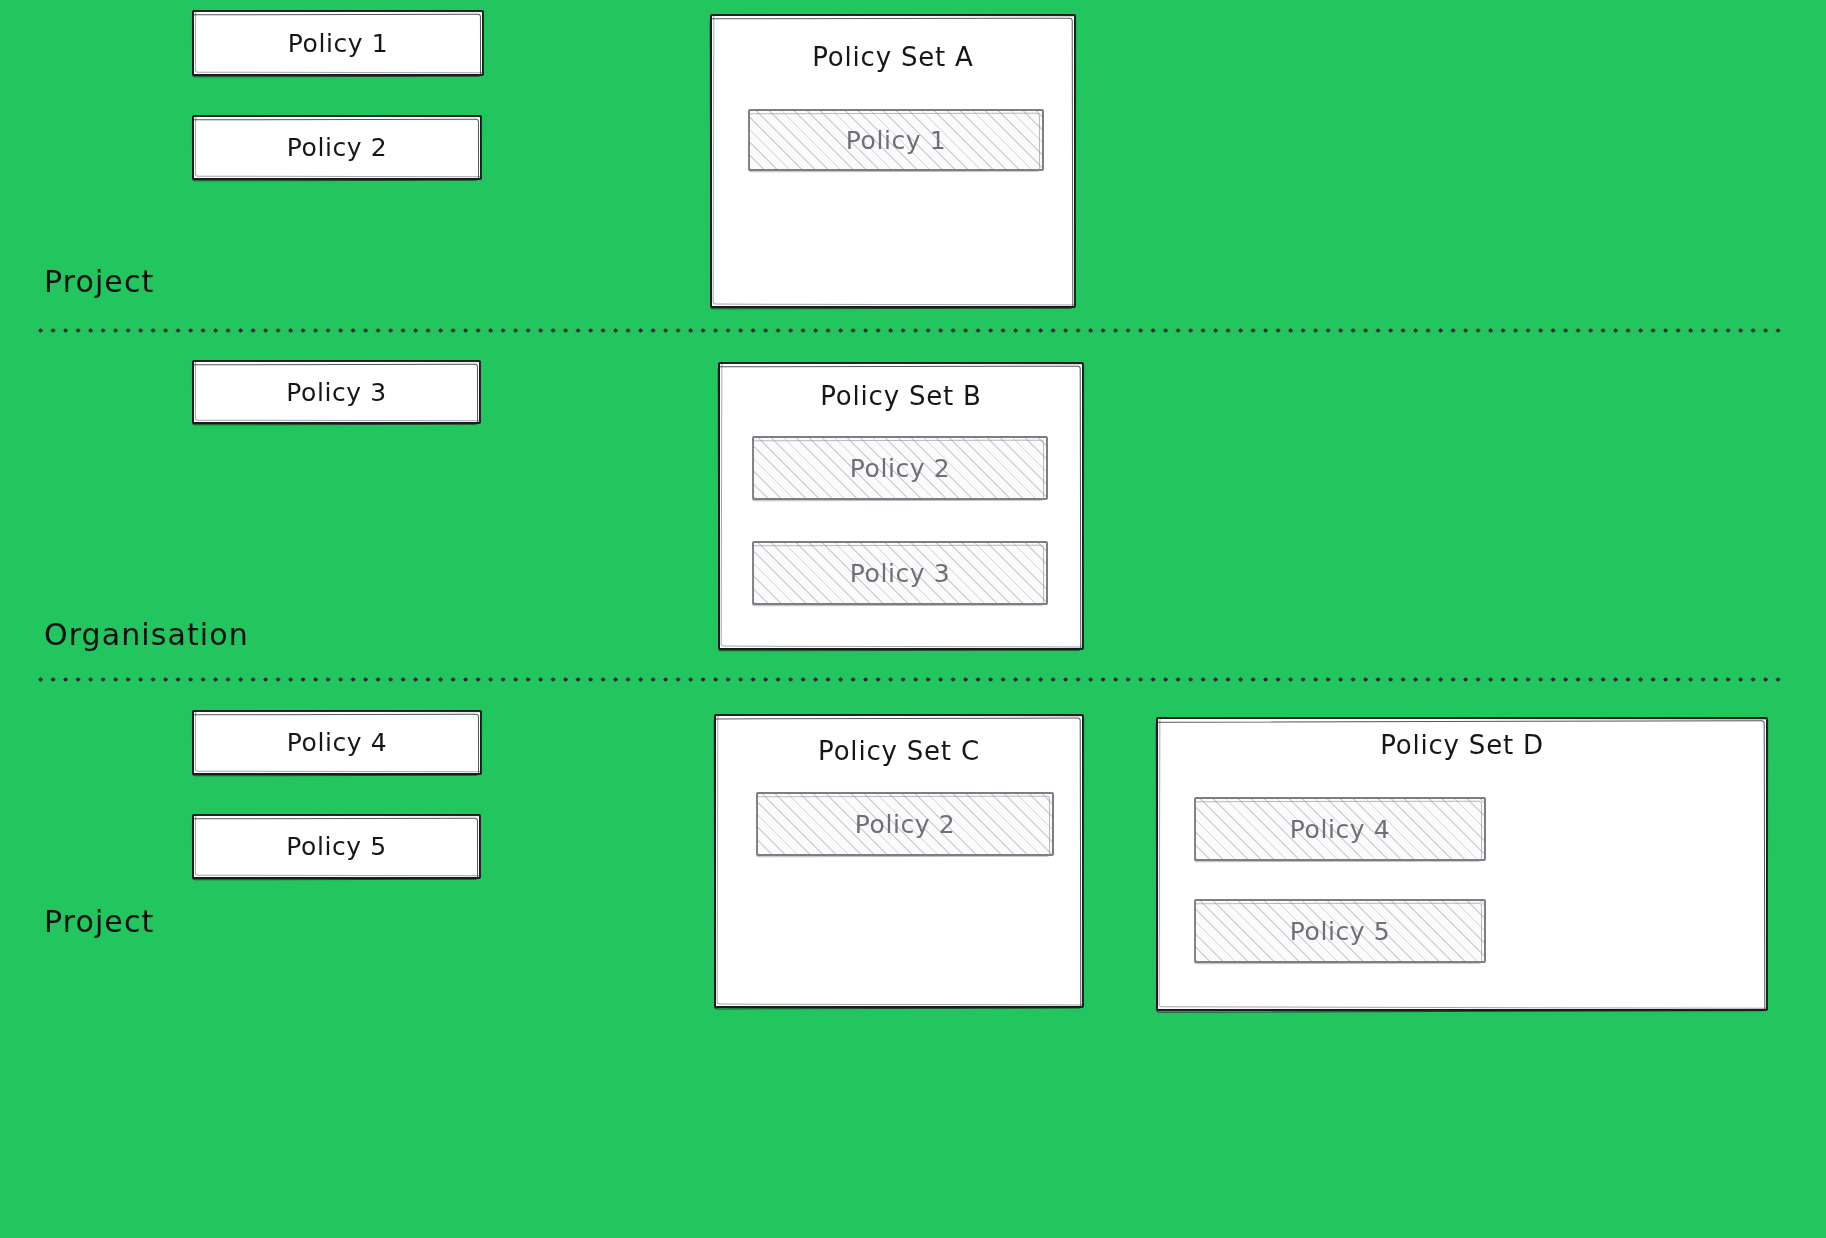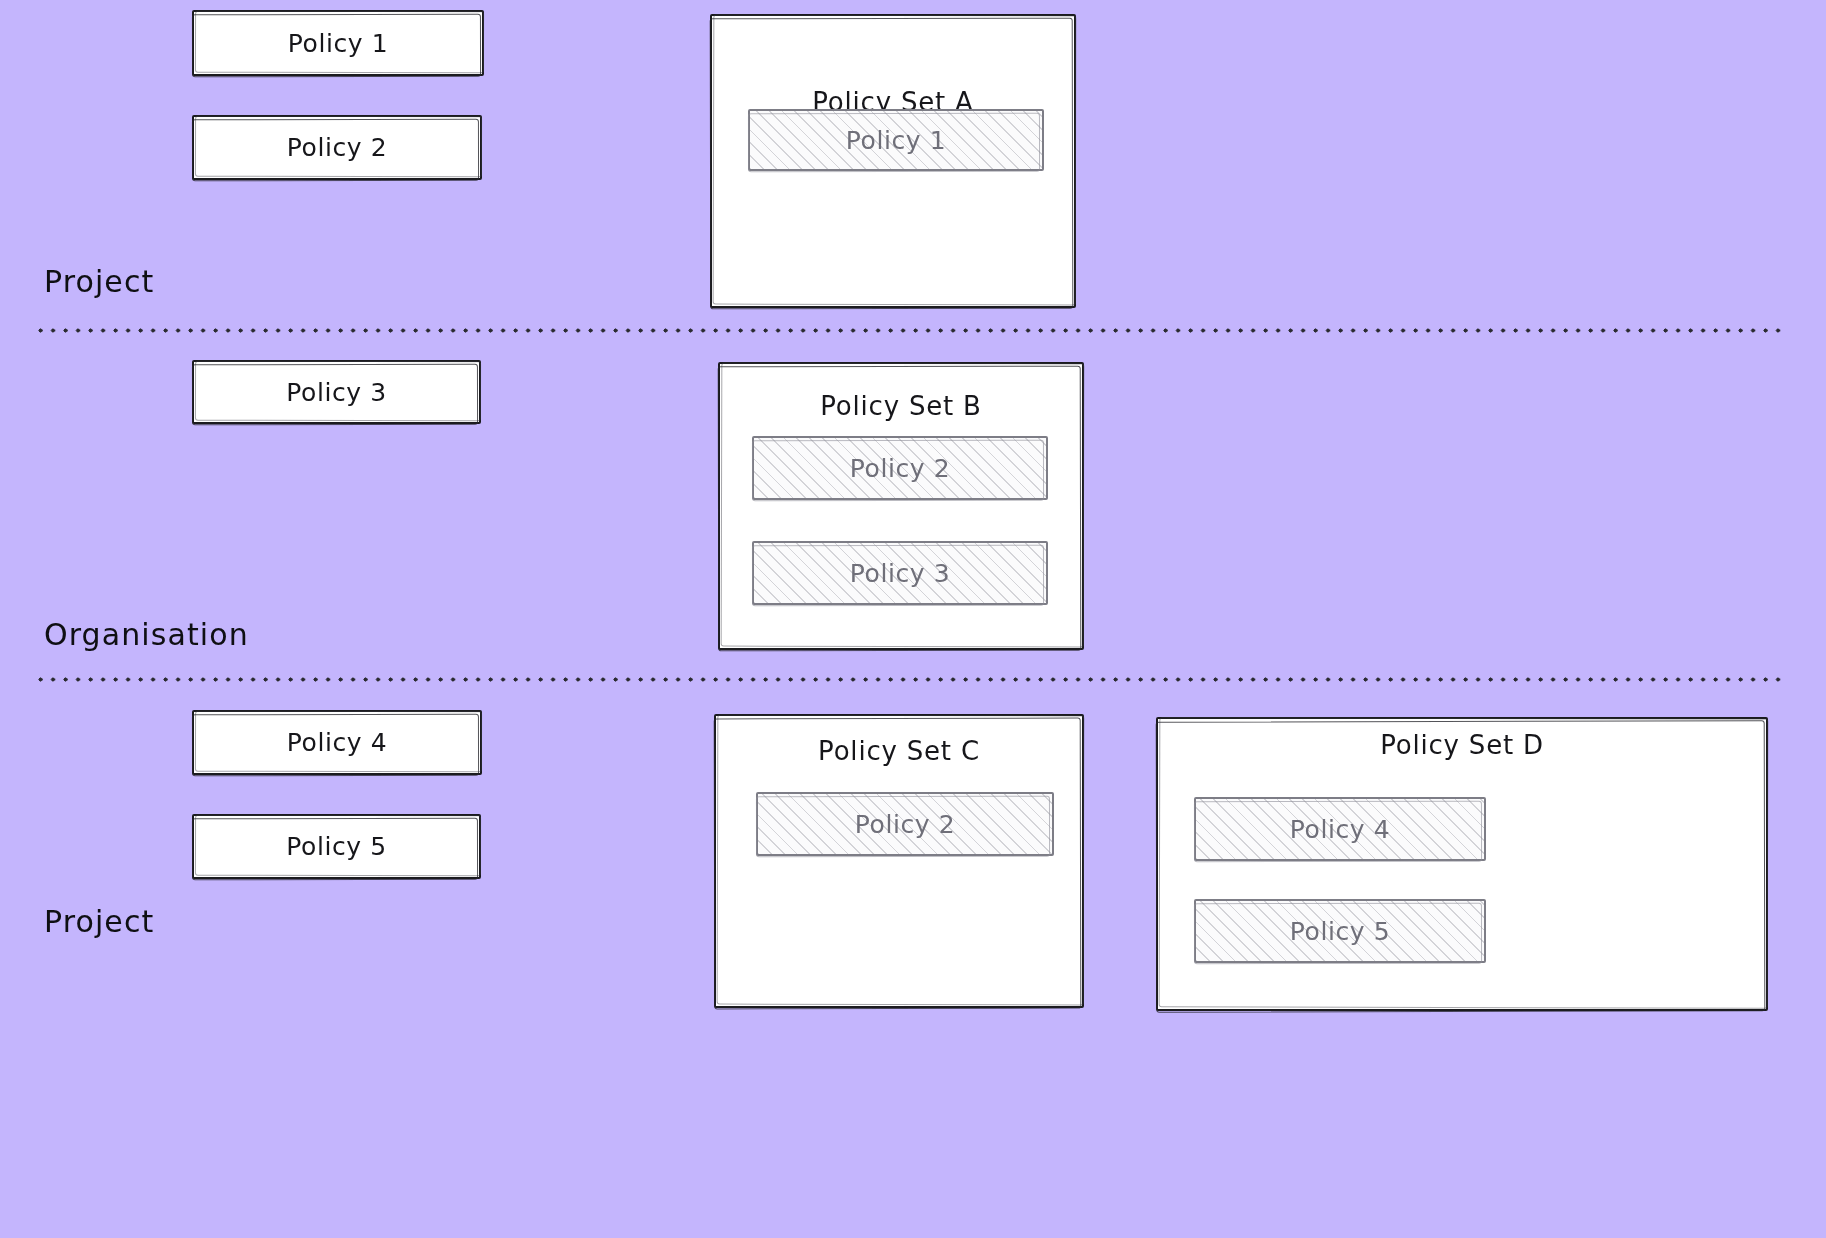--- a/index.html
+++ b/index.html
@@ -1,21 +1,21 @@
 <!DOCTYPE html>
 <html><head>
 <meta charset="utf-8">
 <style>
   html,body{margin:0;padding:0;background:#ffffff;}
   body{
     width:1826px;height:1238px;
     font-family:"DejaVu Sans", sans-serif;
     overflow:hidden;
   }
-  #stage{position:relative;width:1826px;height:1238px;background:#c4b5fd;}
+  #stage{position:relative;width:1826px;height:1238px;background:#22c55e;}
 
   
   .sk{position:absolute;box-sizing:border-box;}
 
   
   .sk-dark{
     border:2.2px solid #1b1b1f;
     background:#ffffff;
     border-radius:2px;
   }
@@ -112,36 +112,36 @@
 
   <div class="sk sk-dark" style="left:192px;top:10px;width:292px;height:66px;">
     <span class="lbl lbl-dark">Policy 1</span>
   </div>
 
   <div class="sk sk-dark" style="left:192px;top:115px;width:290px;height:65px;">
     <span class="lbl lbl-dark">Policy 2</span>
   </div>
 
   <div class="sk sk-dark" style="left:710px;top:14px;width:366px;height:294px;">
-    <div class="set-title" style="top:26px;margin-top:45px;">Policy Set A</div>
+    <div class="set-title" style="top:26px;">Policy Set A</div>
     <div class="sk sk-hatch" style="left:36px;top:93px;width:296px;height:62px;">
       <span class="lbl lbl-grey">Policy 1</span>
     </div>
   </div>
 
   <div class="tier-label" style="left:44px;top:264px;">Project</div>
 
   <div class="divider" style="left:38px;top:328px;width:1750px;"></div>
 
   <div class="sk sk-dark" style="left:192px;top:360px;width:289px;height:64px;">
     <span class="lbl lbl-dark">Policy 3</span>
   </div>
 
   <div class="sk sk-dark" style="left:718px;top:362px;width:366px;height:288px;">
-    <div class="set-title" style="top:27px;">Policy Set B</div>
+    <div class="set-title" style="top:17px;">Policy Set B</div>
     <div class="sk sk-hatch" style="left:32px;top:72px;width:296px;height:64px;">
       <span class="lbl lbl-grey">Policy 2</span>
     </div>
     <div class="sk sk-hatch" style="left:32px;top:177px;width:296px;height:64px;">
       <span class="lbl lbl-grey">Policy 3</span>
     </div>
   </div>
 
   <div class="tier-label" style="left:44px;top:617px;">Organisation</div>
 

